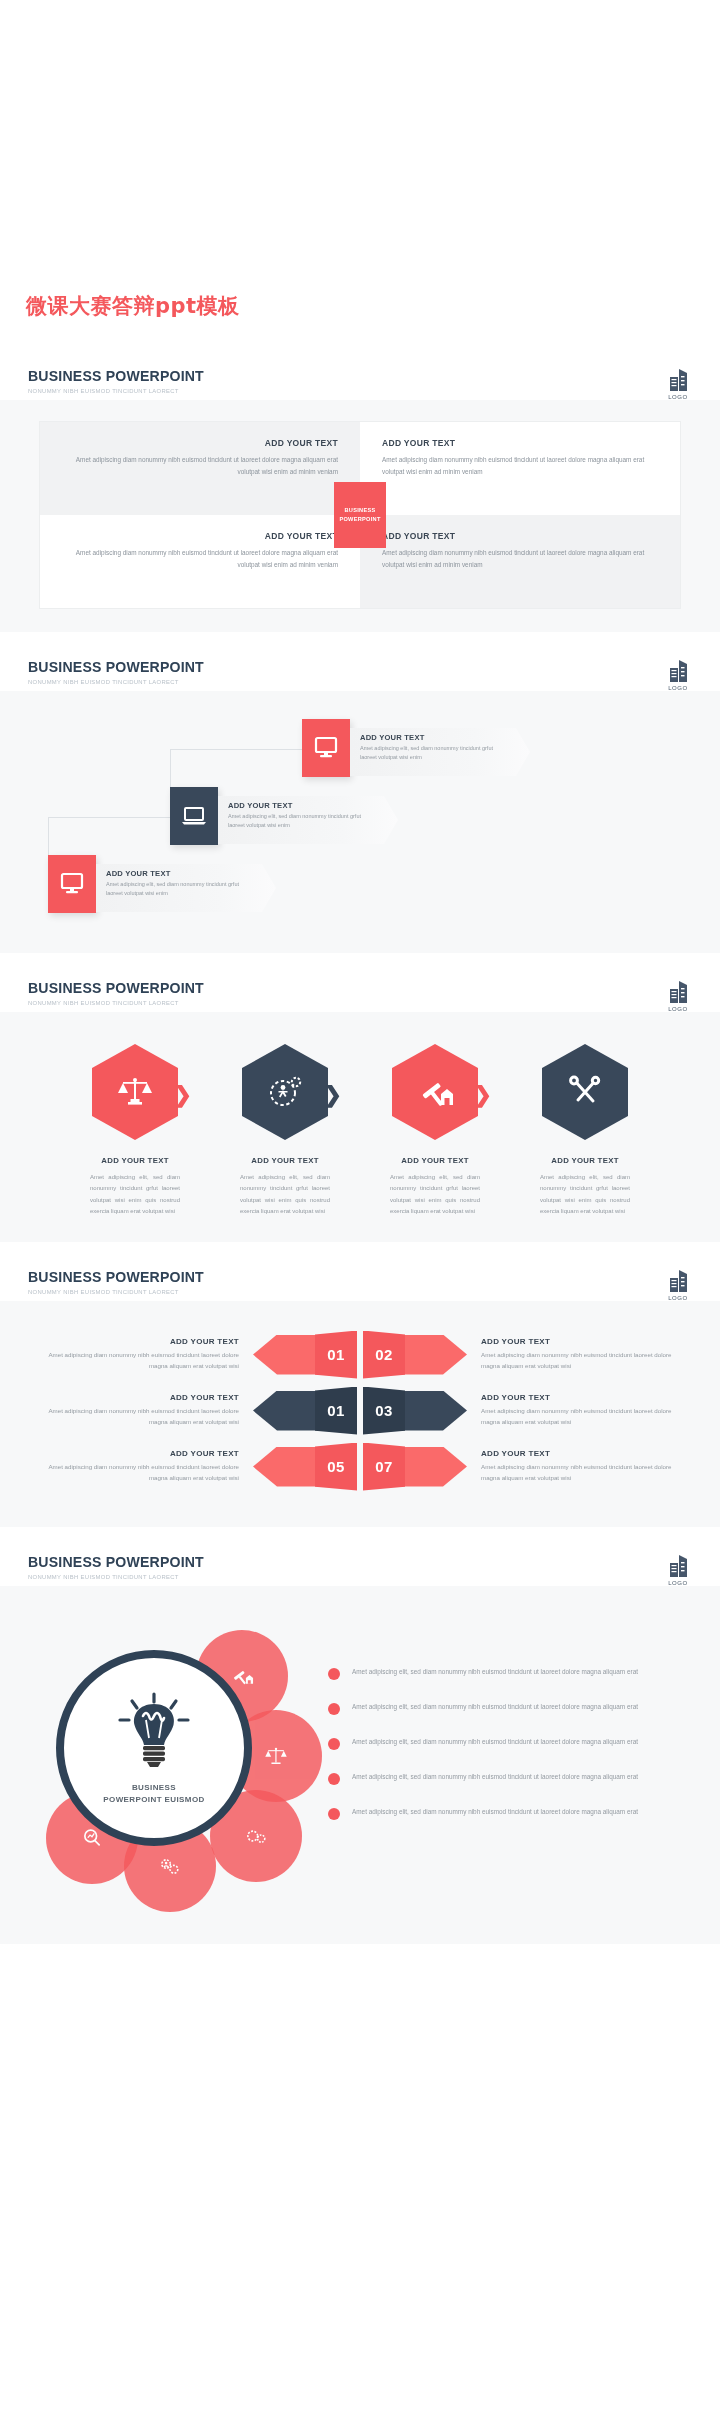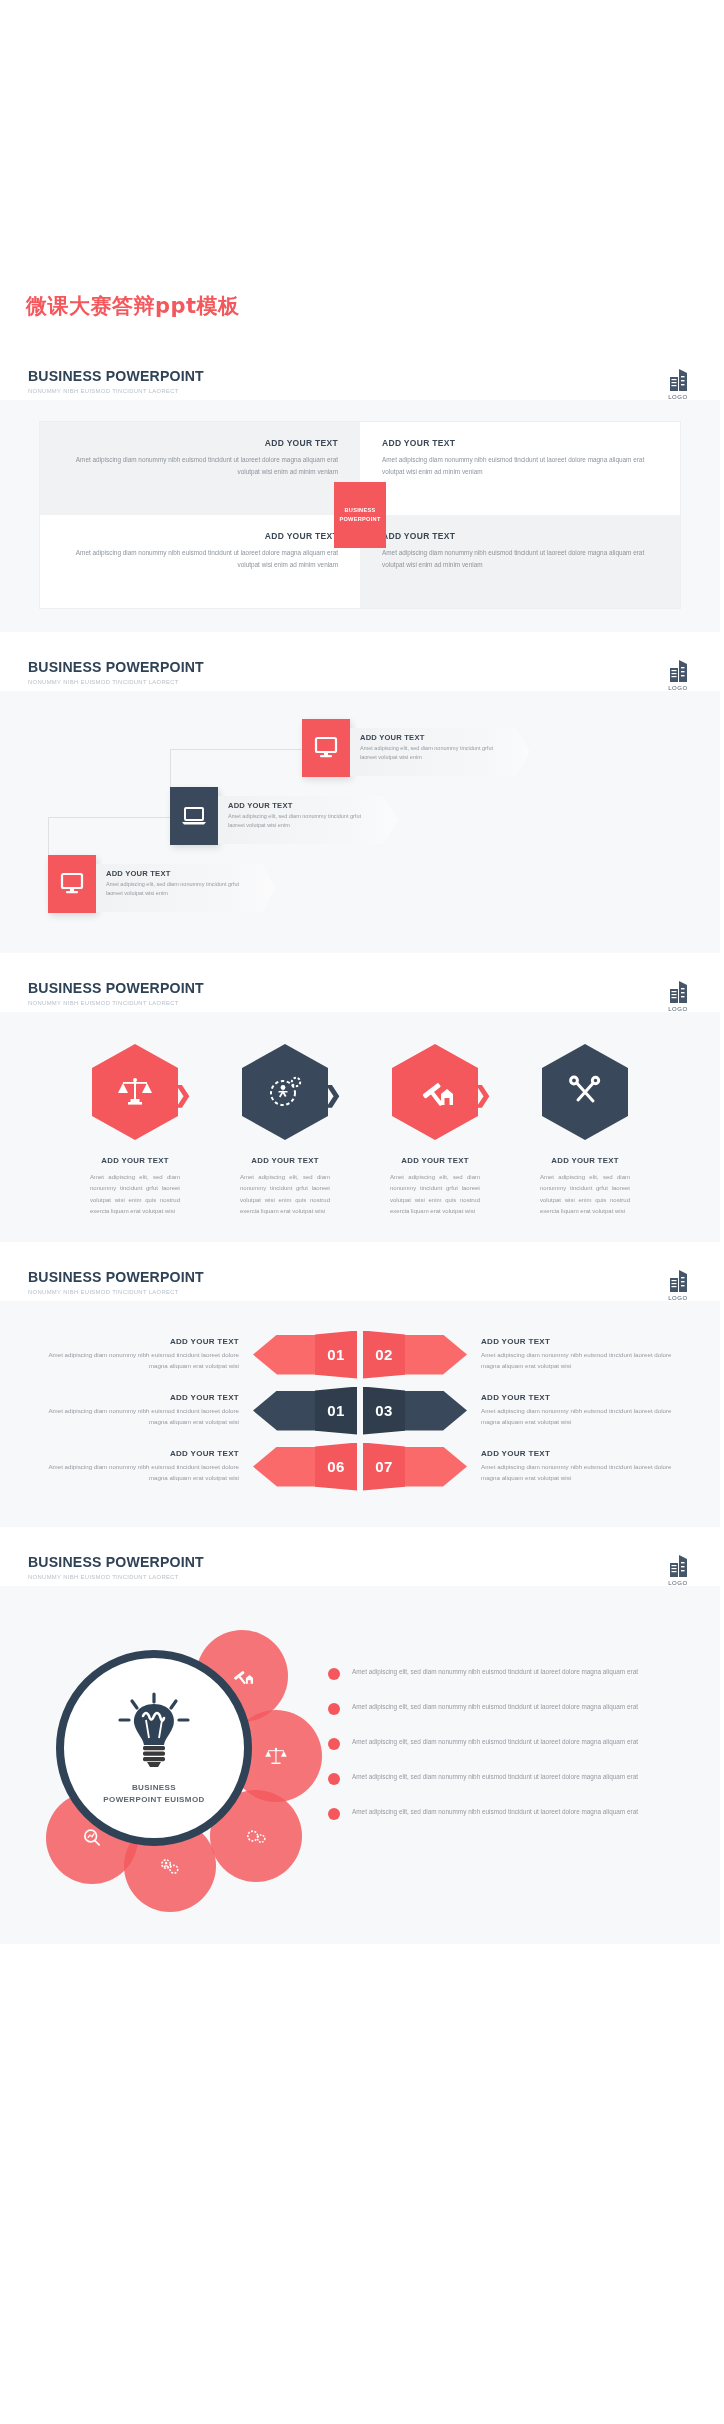--- a/index.html
+++ b/index.html
@@ -470,21 +470,21 @@
       </div>
 
       <div class="arrow-row">
         <div class="ar-text left">
           <div class="ar-h">ADD YOUR TEXT</div>
           <div class="ar-p">Amet adipiscing diam nonummy nibh euismod tincidunt laoreet dolore magna aliquam erat volutpat wisi</div>
         </div>
         <div class="ar-mid">
           <div class="arw l red">
             <div class="body"></div>
-              <div class="num red">06</div>
+              <div class="num red">05</div>
           </div>
           <div class="arw r red">
             <div class="body"></div>
               <div class="num red">07</div>
           </div>
         </div>
         <div class="ar-text right">
           <div class="ar-h">ADD YOUR TEXT</div>
           <div class="ar-p">Amet adipiscing diam nonummy nibh euismod tincidunt laoreet dolore magna aliquam erat volutpat wisi</div>
         </div>

